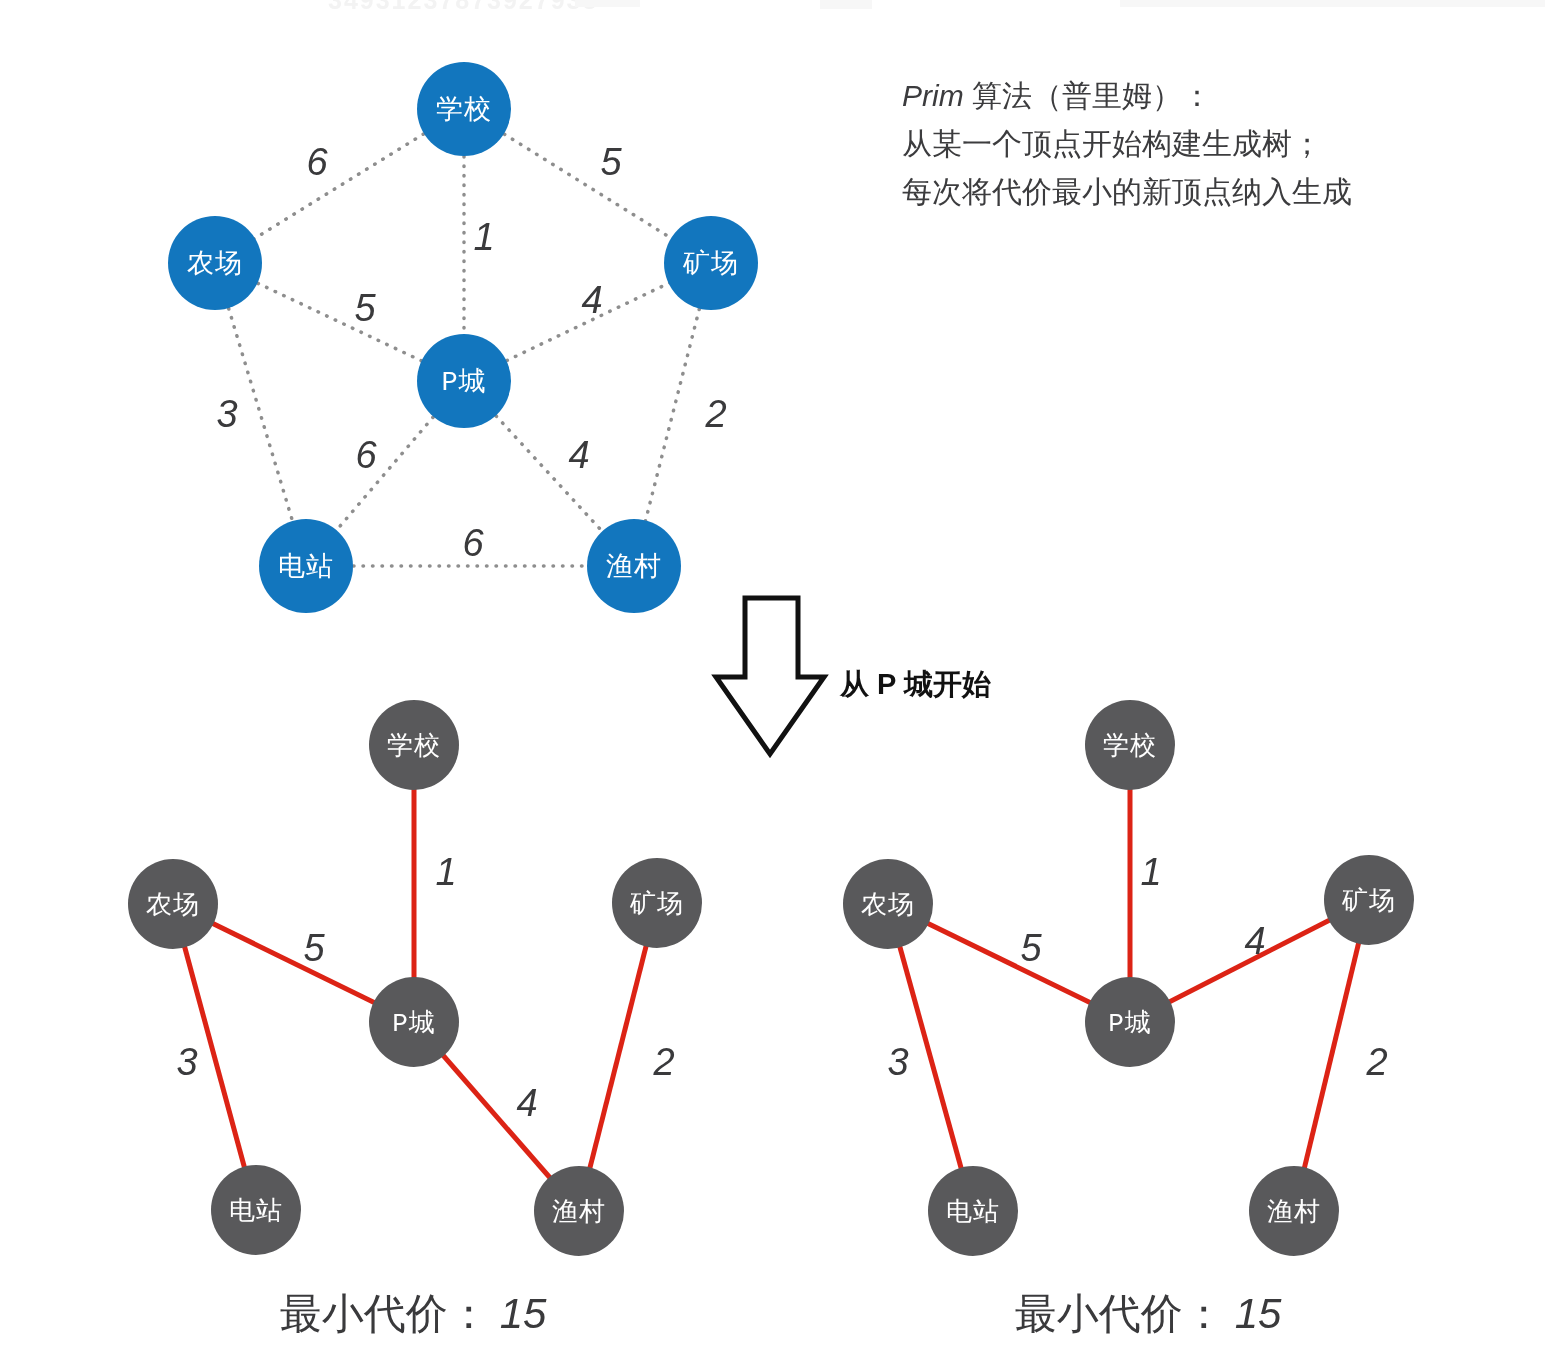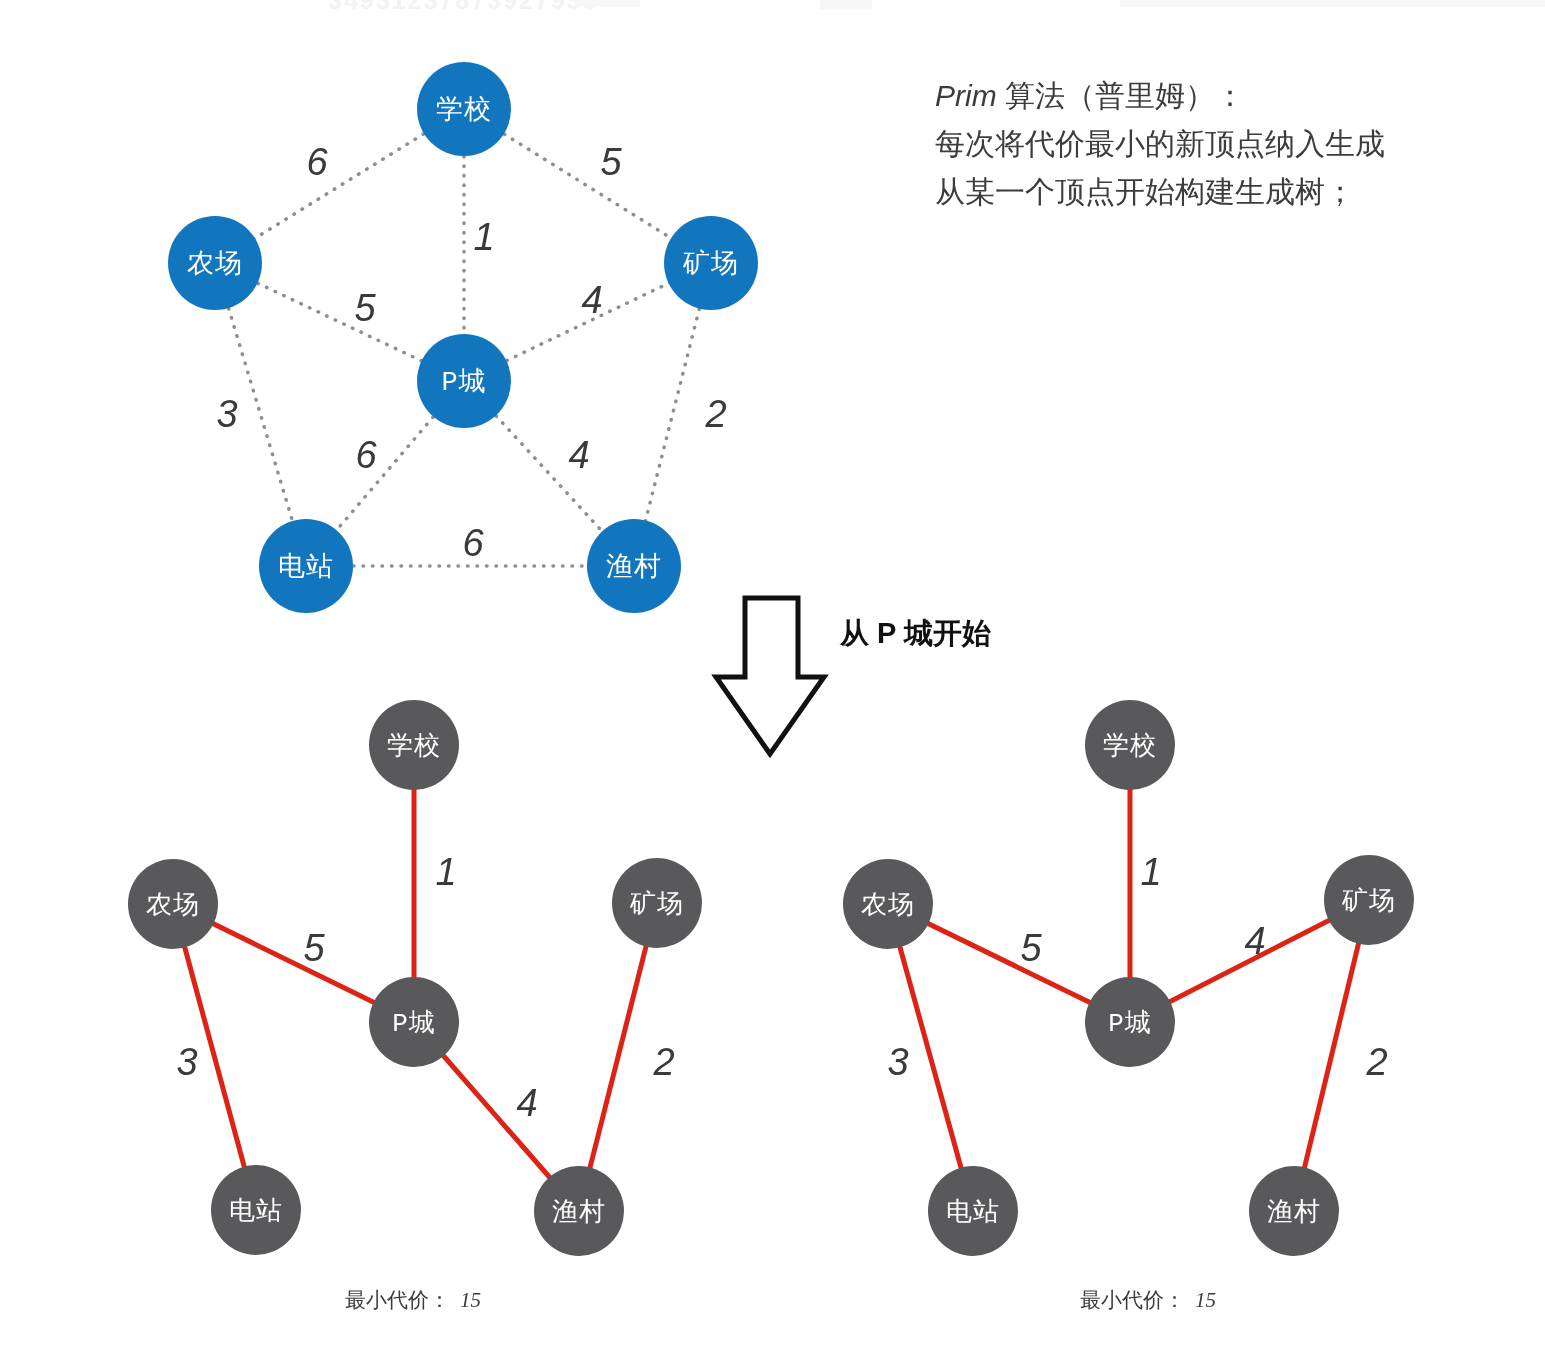--- a/index.html
+++ b/index.html
@@ -8,28 +8,28 @@
   #canvas{position:absolute;inset:0;width:1545px;height:1349px;}
   #edge-layer{position:absolute;left:0;top:0;width:1545px;height:1349px;}
   .graph-node{position:absolute;border-radius:50%;color:#ffffff;
       display:flex;align-items:center;justify-content:center;
       font-weight:500;letter-spacing:1px;box-sizing:border-box;font-family:Liberation Mono, monospace;}
   .edge-weight{position:absolute;transform:translate(-50%,-50%);
       font-size:38px;font-style:italic;color:#3a3a3c;line-height:1;}
   .watermark{position:absolute;left:328px;top:-14px;font-size:25px;font-weight:bold;
       color:#f3f3f3;letter-spacing:2px;}
   .smudge{position:absolute;background:#f7f7f7;}
-  .note-block{position:absolute;left:935px;top:72px;width:580px;
+  .note-block{position:absolute;left:902px;top:72px;width:580px;
       font-size:30px;line-height:48px;color:#3c3c3e;}
   .note-italic{font-style:italic;}
   .arrow-wrap{position:absolute;left:700px;top:590px;width:140px;height:175px;}
-  .arrow-label{position:absolute;left:840px;top:614px;font-size:29px;font-weight:bold;
+  .arrow-label{position:absolute;left:840px;top:665px;font-size:29px;font-weight:bold;
       color:#111111;white-space:nowrap;}
-  .caption{position:absolute;transform:translateX(-50%);font-size:21px;color:#3a3a3c;
-      white-space:nowrap;font-family:Liberation Serif, serif;}
+  .caption{position:absolute;transform:translateX(-50%);font-size:42px;color:#3a3a3c;
+      white-space:nowrap;}
   .caption .val{font-style:italic;margin-left:10px;}
   .caption-left{left:413px;top:1286px;}
   .caption-right{left:1148px;top:1286px;}
 </style>
 </head>
 <body>
 
 <div id="canvas">
 
   <div class="watermark">34931237873927933</div>
@@ -55,22 +55,22 @@
       <line x1="657" y1="903" x2="579" y2="1211" stroke="#dc2315" stroke-width="5"></line>
       <line x1="1130" y1="745" x2="1130" y2="1022" stroke="#dc2315" stroke-width="5"></line>
       <line x1="888" y1="904" x2="1130" y2="1022" stroke="#dc2315" stroke-width="5"></line>
       <line x1="1130" y1="1022" x2="1369" y2="900" stroke="#dc2315" stroke-width="5"></line>
       <line x1="888" y1="904" x2="973" y2="1211" stroke="#dc2315" stroke-width="5"></line>
       <line x1="1369" y1="900" x2="1294" y2="1211" stroke="#dc2315" stroke-width="5"></line>
     </svg>
 
   <div class="note-block">
     <div><span class="note-italic">Prim</span><span> 算法（普里姆）：</span></div>
+    <div>从某一个顶点开始构建生成树；</div>
     <div>每次将代价最小的新顶点纳入生成</div>
-    <div>从某一个顶点开始构建生成树；</div>
   </div>
 
   <div class="arrow-wrap">
     <svg width="140" height="175" viewBox="700 590 140 175" xmlns="http://www.w3.org/2000/svg">
       <polygon points="745,598 798,598 798,677 824,677 770,754 716,677 745,677" fill="#ffffff" stroke="#111111" stroke-width="5" stroke-linejoin="miter"></polygon>
     </svg>
   </div>
   <div class="arrow-label">从 P 城开始</div>
 
   <div class="caption caption-left">

